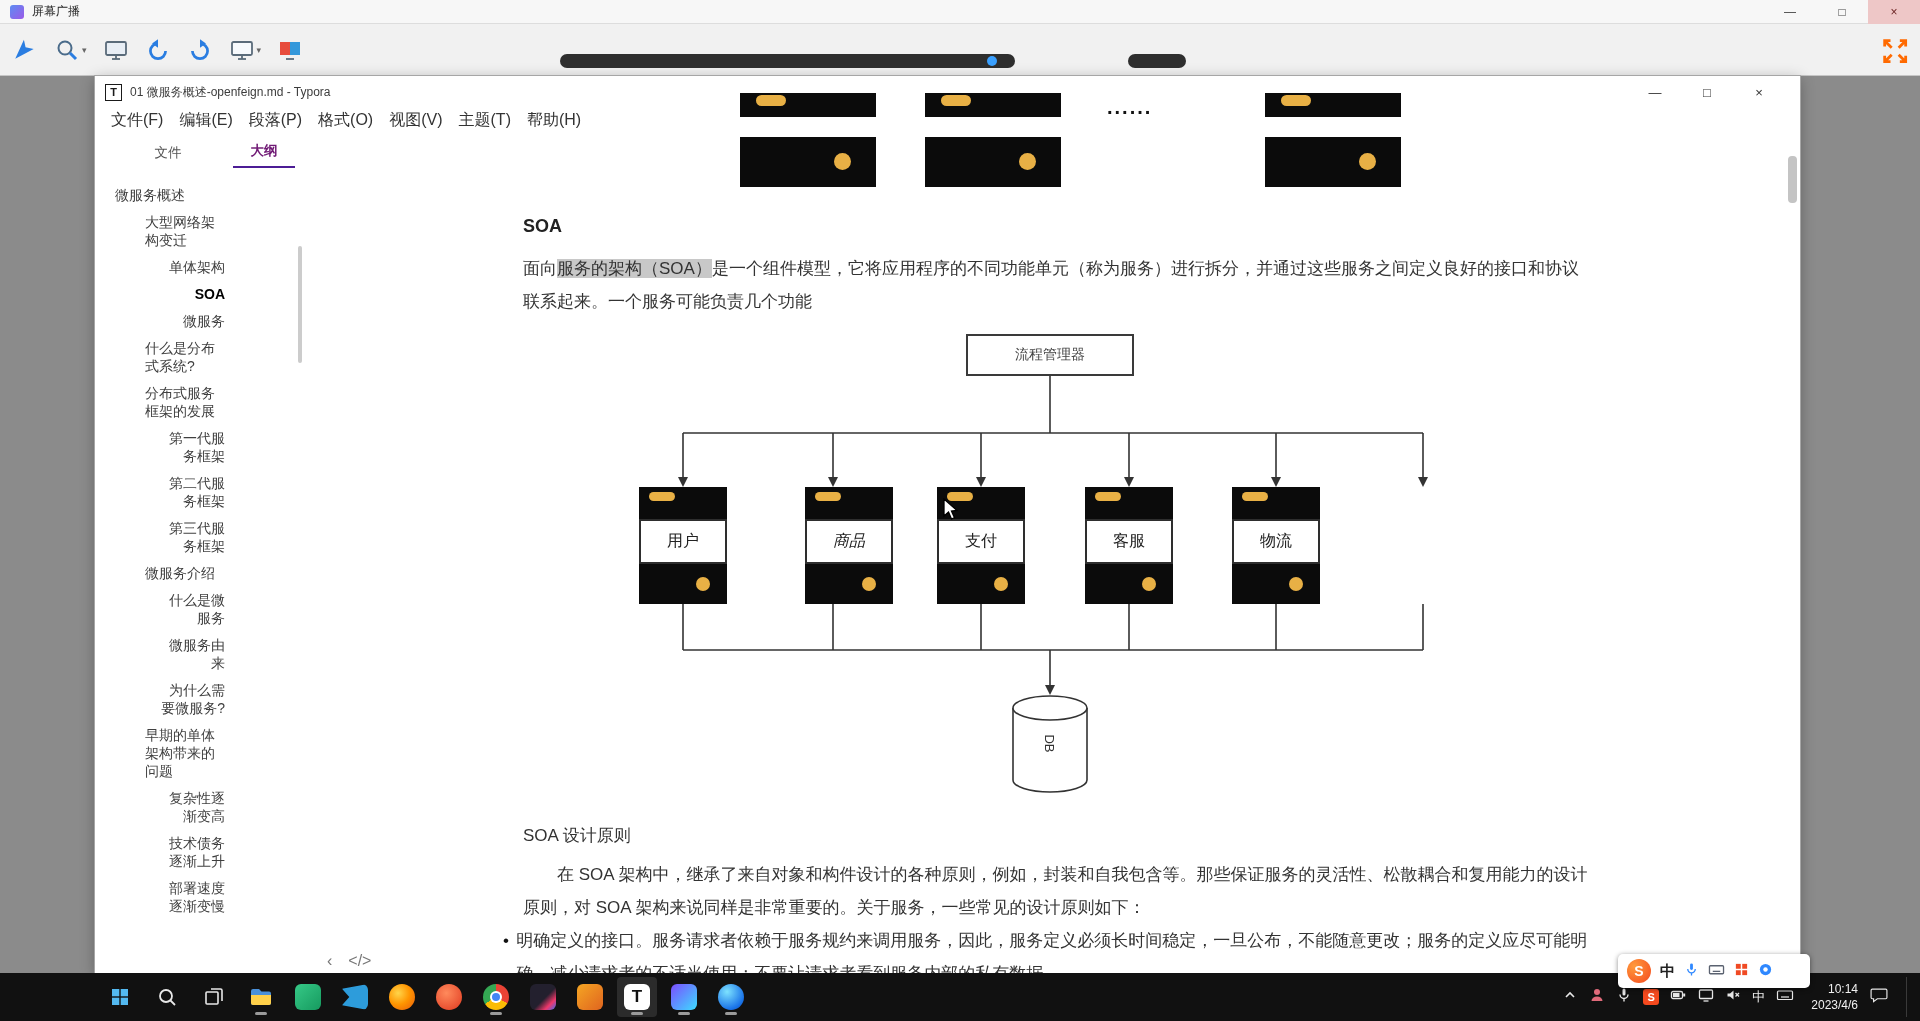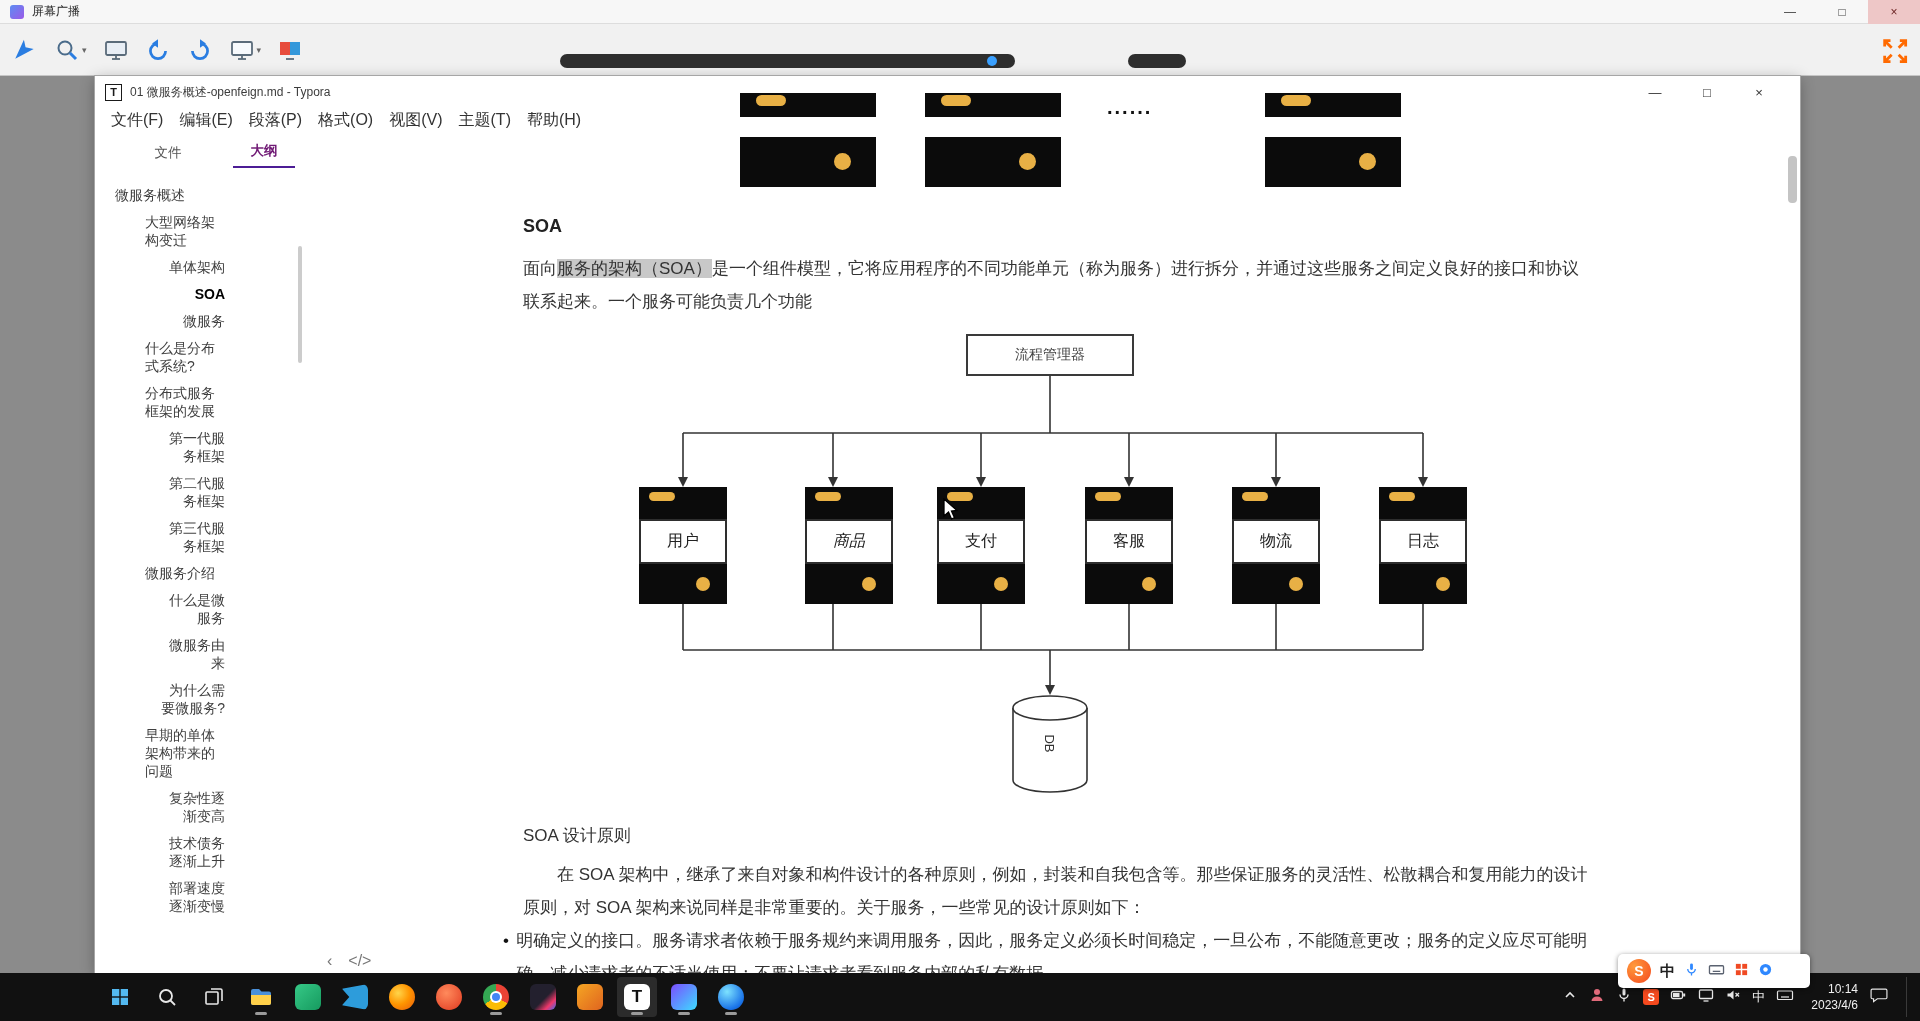--- a/index.html
+++ b/index.html
@@ -333,29 +333,20 @@
     </div>
     <div class="srv" style="left:709px;">
       <div class="srv-top">
           <span class="pill"></span>
         </div>
       <div class="srv-label">物流</div>
       <div class="srv-bot">
           <span class="dot"></span>
         </div>
     </div>
-    <div class="srv" style="left:856px;">
-      <div class="srv-top">
-          <span class="pill"></span>
-        </div>
-      <div class="srv-label">日志</div>
-      <div class="srv-bot">
-          <span class="dot"></span>
-        </div>
-    </div>
     <span class="db-label">DB</span>
   </div>
 
   <div class="principles-h">SOA 设计原则</div>
   <p class="para para2">　　在 SOA 架构中，继承了来自对象和构件设计的各种原则，例如，封装和自我包含等。那些保证服务的灵活性、松散耦合和复用能力的设计原则，对 SOA 架构来说同样是非常重要的。关于服务，一些常见的设计原则如下：</p>
   <div class="bullet-row">
     <span class="bullet-mark">•</span>
     <span>明确定义的接口。服务请求者依赖于服务规约来调用服务，因此，服务定义必须长时间稳定，一旦公布，不能随意更改；服务的定义应尽可能明确，减少请求者的不适当使用；不要让请求者看到服务内部的私有数据。</span>
   </div>
 

